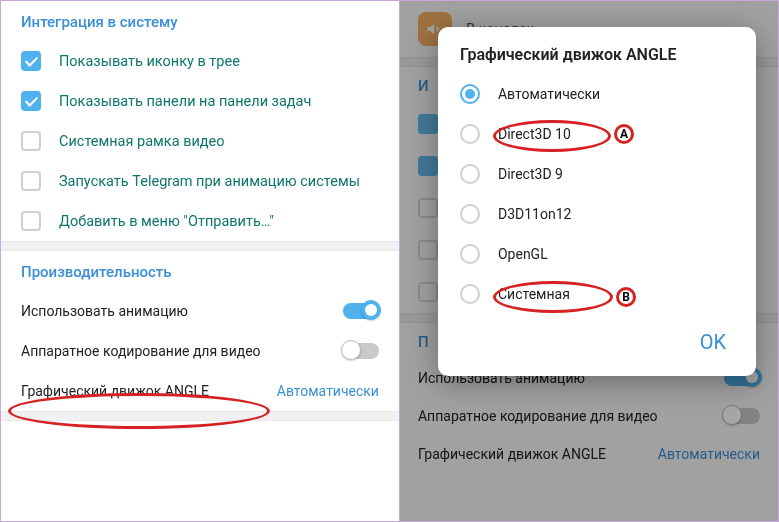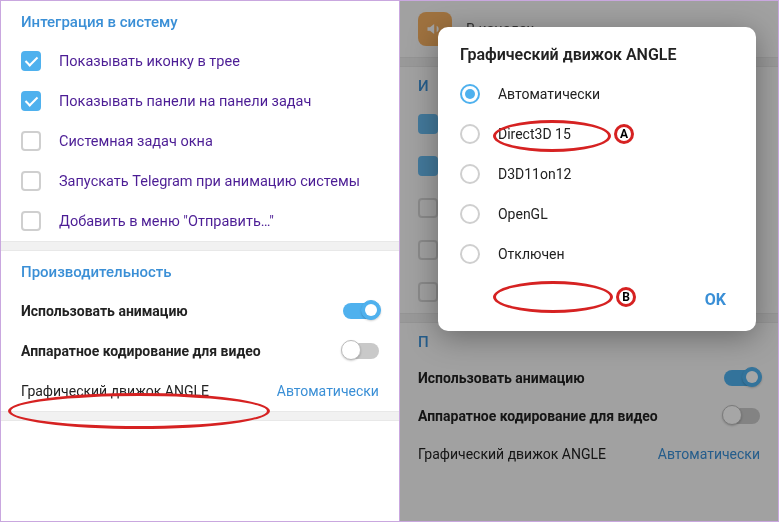--- a/index.html
+++ b/index.html
@@ -54,35 +54,34 @@
   }
   .checkbox.checked::after {
     content: "";
     position: absolute;
     left: 5px; top: 1px;
     width: 5px; height: 10px;
     border: solid #fff;
     border-width: 0 2px 2px 0;
     transform: rotate(45deg);
   }
-  .check-label { color: #4c1d95; font-size: 14.5px; }
+  .check-label { color: #0f766e; font-size: 14.5px; }
 
   .gap-divider {
     height: 10px;
     background: #f1f1f1;
     border-top: 1px solid #e8e8e8;
     border-bottom: 1px solid #e8e8e8;
   }
 
   .toggle-row {
     display: flex;
     align-items: center;
     justify-content: space-between;
     padding: 12px 20px;
-    font-weight: bold;
   }
   .toggle {
     width: 36px; height: 16px;
     border-radius: 10px;
     background: #c9c9c9;
     position: relative;
     flex-shrink: 0;
   }
   .toggle .knob {
     position: absolute;
@@ -181,21 +180,21 @@
   }
   .radio.selected { border-color:#4fb1ee;}
   .radio.selected::after{
     content:"";position:absolute;inset:3px;border-radius:50%;background:#4fb1ee;
   }
   .modal-footer {
     display:flex; justify-content:flex-end;
     padding: 10px 22px 10px 22px;
   }
   .ok-btn {
-    color:#3a8fd6; font-weight:700; font-size:16px;
+    color:#3a8fd6; font-weight:400; font-size:20px;
     padding:6px 8px; cursor:pointer;
   }
 
   .red-circle.rc2 { left: 493px; top: 120px; width: 118px; height: 32px; border-radius: 50%/50%;}
   .red-circle.rc3 { left: 493px; top: 281px; width: 120px; height: 32px; border-radius: 50%/50%;}
 
   .badge {
     position:absolute;
     width:20px;height:20px;border-radius:50%;
     background:#fff;border:3px solid #d62222;
@@ -218,21 +217,21 @@
     <div class="check-row">
       <div class="checkbox checked"></div>
       <div class="check-label">Показывать иконку в трее</div>
     </div>
     <div class="check-row">
       <div class="checkbox checked"></div>
       <div class="check-label">Показывать панели на панели задач</div>
     </div>
     <div class="check-row">
       <div class="checkbox"></div>
-      <div class="check-label">Системная задач окна</div>
+      <div class="check-label">Системная рамка видео</div>
     </div>
     <div class="check-row">
       <div class="checkbox"></div>
       <div class="check-label">Запускать Telegram при анимацию системы</div>
     </div>
     <div class="check-row">
       <div class="checkbox"></div>
       <div class="check-label">Добавить в меню "Отправить…"</div>
     </div>
 
@@ -312,33 +311,37 @@
 
     <div class="modal">
       <div class="modal-title">Графический движок ANGLE</div>
 
       <div class="radio-row">
         <div class="radio selected"></div>
         <div>Автоматически</div>
       </div>
       <div class="radio-row">
         <div class="radio"></div>
-        <div>Direct3D 15</div>
+        <div>Direct3D 10</div>
+      </div>
+      <div class="radio-row">
+        <div class="radio"></div>
+        <div>Direct3D 9</div>
       </div>
       <div class="radio-row">
         <div class="radio"></div>
         <div>D3D11on12</div>
       </div>
       <div class="radio-row">
         <div class="radio"></div>
         <div>OpenGL</div>
       </div>
       <div class="radio-row">
         <div class="radio"></div>
-        <div>Отключен</div>
+        <div>Системная</div>
       </div>
 
       <div class="modal-footer">
         <div class="ok-btn">OK</div>
       </div>
     </div>
   </div>
 </div>
 
 <div class="red-circle rc1"></div>

